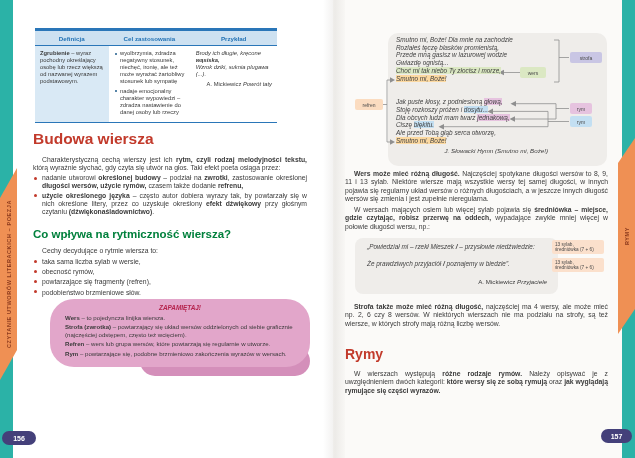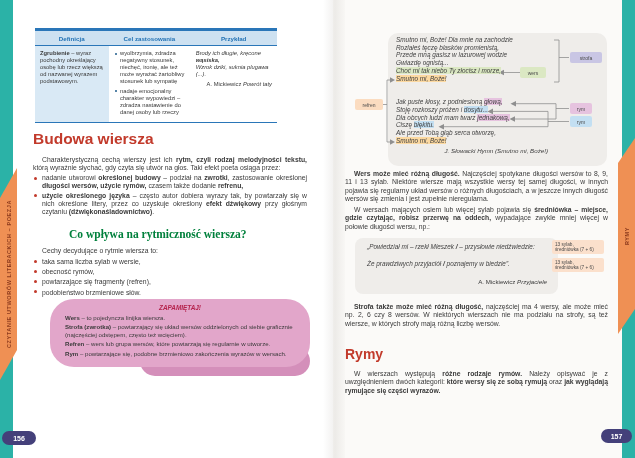--- a/index.html
+++ b/index.html
@@ -38,21 +38,21 @@
   .c1{width:73px;} .c2{width:82px;} .c3{width:87px;}
   .tbl-body .c1{background:#d9e9f5;padding:4px 5px;}
   .tbl-body .c2{padding:4px 5px;}
   .tbl-body .c3{padding:4px 5px;}
   .tbl ul{margin:0;padding:0 0 0 6px;list-style:none;}
   .tbl li{position:relative;margin-bottom:2px;}
   .tbl li::before{content:"";position:absolute;left:-5px;top:2.5px;width:2.2px;height:2.2px;border-radius:50%;background:#1f5c8b;}
   .attr-r{text-align:right;margin-top:3px;}
 
   .h-red{font-family:Liberation Sans, sans-serif;font-weight:bold;color:#c23a2b;}
-  .h-green{font-family:Liberation Serif, serif;font-weight:bold;color:#00803c;margin-left:36px;}
+  .h-green{font-family:Liberation Sans, sans-serif;font-weight:bold;color:#00803c;}
   .title-budowa{left:33px;top:130px;font-size:15.5px;}
   .para{font-size:6.8px;line-height:8.3px;text-align:justify;}
   .p-intro{left:33px;top:156px;width:274px;text-indent:9px;}
   .redlist{left:33px;top:174px;width:274px;margin:0;padding:0;list-style:none;}
   .redlist li{position:relative;padding-left:9px;margin-bottom:1px;}
   .redlist li::before{content:"";position:absolute;left:1px;top:2.6px;width:3px;height:3px;border-radius:50%;background:#c23a2b;}
   .title-rytm{left:33px;top:228px;font-size:11.5px;}
   .p-cechy{left:33px;top:247px;width:274px;text-indent:9px;}
   .list-rytm{top:257px;}
   .list-rytm li{line-height:9.2px;}

